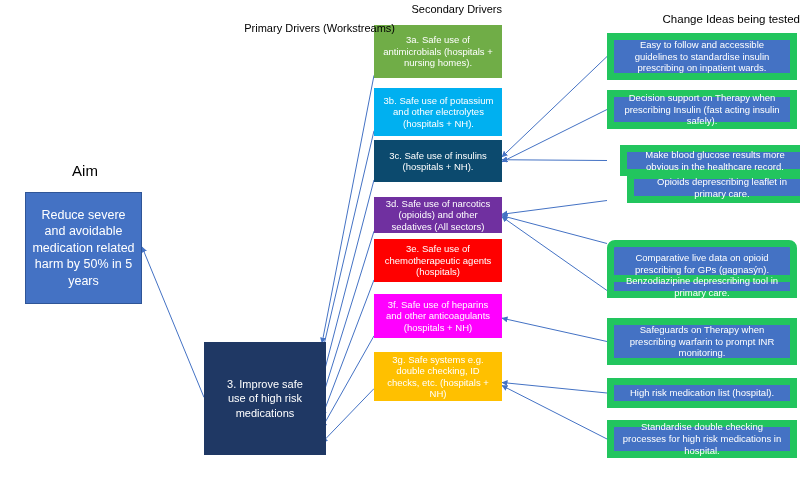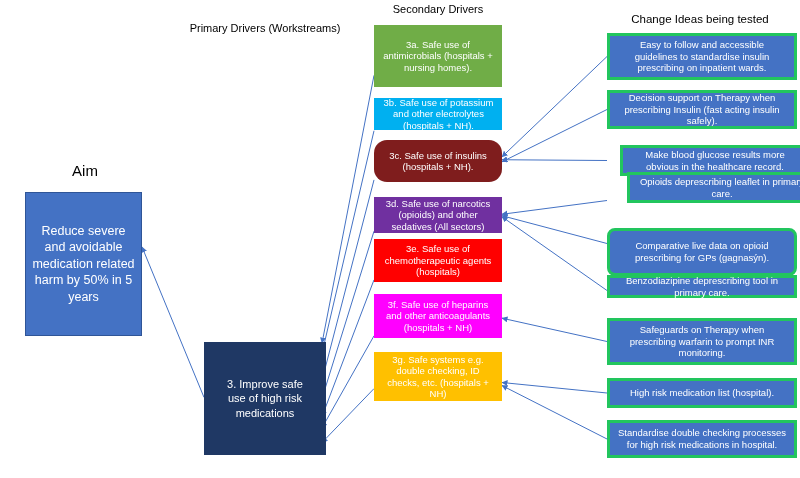--- a/index.html
+++ b/index.html
@@ -1,41 +1,41 @@
 <!DOCTYPE html>
 <html><head>
 <meta charset="utf-8">
 <style>
   html,body{margin:0;padding:0;background:#ffffff;}
   #canvas{
     position:relative;width:800px;height:478px;background:#ffffff;overflow:hidden;
     font-family:"Liberation Sans",sans-serif;
   }
   .hdr{position:absolute;color:#000;text-align:center;z-index:2;}
-  .hdr.small{font-size:11px;}
+  .hdr.small{font-size:11px;text-align:right;}
   #aim-header{left:40px;top:162px;width:90px;font-size:15px;}
   #primary-header{left:135px;top:22px;width:260px;font-size:11px;}
   #secondary-header{left:374px;top:3px;width:128px;font-size:11px;}
   #ideas-header{left:600px;top:13px;width:200px;font-size:11.5px;}
   .box{
     position:absolute;display:flex;align-items:center;justify-content:center;
     color:#ffffff;text-align:center;z-index:1;box-sizing:border-box;
   }
   #aim-box{
-    left:25px;top:192px;width:117px;height:144px;
+    left:25px;top:192px;width:117px;height:112px;
     border:1.5px solid #2F5597;font-size:12.5px;line-height:1.32;padding:2px 4px;justify-content:flex-end;
   }
   #primary-box{
     left:204px;top:342px;width:122px;height:113px;
     font-size:11px;line-height:1.3;padding:4px 20px;justify-content:center;
   }
   .sec{left:374px;width:128px;font-size:9.5px;line-height:1.2;padding:2px 5px;}
   .idea{
     left:607px;width:190px;font-size:9.5px;line-height:1.25;padding:2px 8px;
-    border:3px solid #22c55e;
+    border:7px solid #22c55e;
   }
   #arrows{position:absolute;left:0;top:0;z-index:0;pointer-events:none;}
 </style>
 </head>
 <body>
 
 <div id="canvas">
 
   <svg id="arrows" width="800" height="478">
     <defs>
@@ -68,27 +68,27 @@
   <div id="ideas-header" class="hdr small">Change Ideas being tested</div>
 
   <div id="aim-box" class="box" style="background-color: rgb(68, 114, 196);">
     <span>Reduce severe and avoidable medication related harm by 50% in 5 years</span>
   </div>
 
   <div id="primary-box" class="box" style="background-color: rgb(31, 56, 100);">
     <span>3. Improve safe use of high risk medications</span>
   </div>
 
-  <div class="box sec" style="top: 25px; height: 62px; background-color: rgb(112, 173, 71);">
+  <div class="box sec" style="top: 25px; height: 53px; background-color: rgb(112, 173, 71);">
     <span>3a. Safe use of antimicrobials (hospitals + nursing homes).</span>
   </div>
-  <div class="box sec" style="top: 98px; height: 32px; background-color: rgb(0, 176, 240); padding-left: 6px;">
+  <div class="box sec" style="top: 88px; height: 48px; background-color: rgb(0, 176, 240); padding-left: 6px;">
     <span>3b. Safe use of potassium and other electrolytes (hospitals + NH).</span>
   </div>
-  <div class="box sec" style="top: 140px; height: 42px; background-color: #7f1d1d; border-radius: 13px;">
+  <div class="box sec" style="top: 140px; height: 42px; background-color: #0c4a6e;">
     <span>3c. Safe use of insulins (hospitals + NH).</span>
   </div>
   <div class="box sec" style="top: 197px; height: 36px; background-color: rgb(112, 48, 160);">
     <span>3d. Safe use of narcotics (opioids) and other sedatives (All sectors)</span>
   </div>
   <div class="box sec" style="top: 239px; height: 43px; background-color: rgb(255, 0, 0);">
     <span>3e. Safe use of chemotherapeutic agents (hospitals)</span>
   </div>
   <div class="box sec" style="top: 294px; height: 44px; background-color: rgb(255, 0, 255);">
     <span>3f. Safe use of heparins and other anticoagulants (hospitals + NH)</span>
@@ -102,21 +102,21 @@
   </div>
   <div class="box idea" style="top: 90px; height: 39px; background-color: rgb(68, 114, 196);">
     <span>Decision support on Therapy when prescribing Insulin (fast acting insulin safely).</span>
   </div>
   <div class="box idea" style="top: 145px; height: 31px; background-color: rgb(68, 114, 196); margin-left: 13px;">
     <span>Make blood glucose results more obvious in the healthcare record.</span>
   </div>
   <div class="box idea" style="top: 172px; height: 31px; background-color: rgb(68, 114, 196); margin-left: 20px;">
     <span>Opioids deprescribing leaflet in primary care.</span>
   </div>
-  <div class="box idea" style="top: 228px; height: 48px; background-color: rgb(68, 114, 196); border-radius: 8px;">
+  <div class="box idea" style="top: 240px; height: 48px; background-color: rgb(68, 114, 196); border-radius: 8px;">
     <span>Comparative live data on opioid prescribing for GPs (gagnasýn).</span>
   </div>
   <div class="box idea" style="top: 275px; height: 23px; background-color: rgb(68, 114, 196);">
     <span>Benzodiazipine deprescribing tool in primary care.</span>
   </div>
   <div class="box idea" style="top: 318px; height: 47px; background-color: rgb(68, 114, 196);">
     <span>Safeguards on Therapy when prescribing warfarin to prompt INR monitoring.</span>
   </div>
   <div class="box idea" style="top: 378px; height: 30px; background-color: rgb(68, 114, 196);">
     <span>High risk medication list (hospital).</span>

